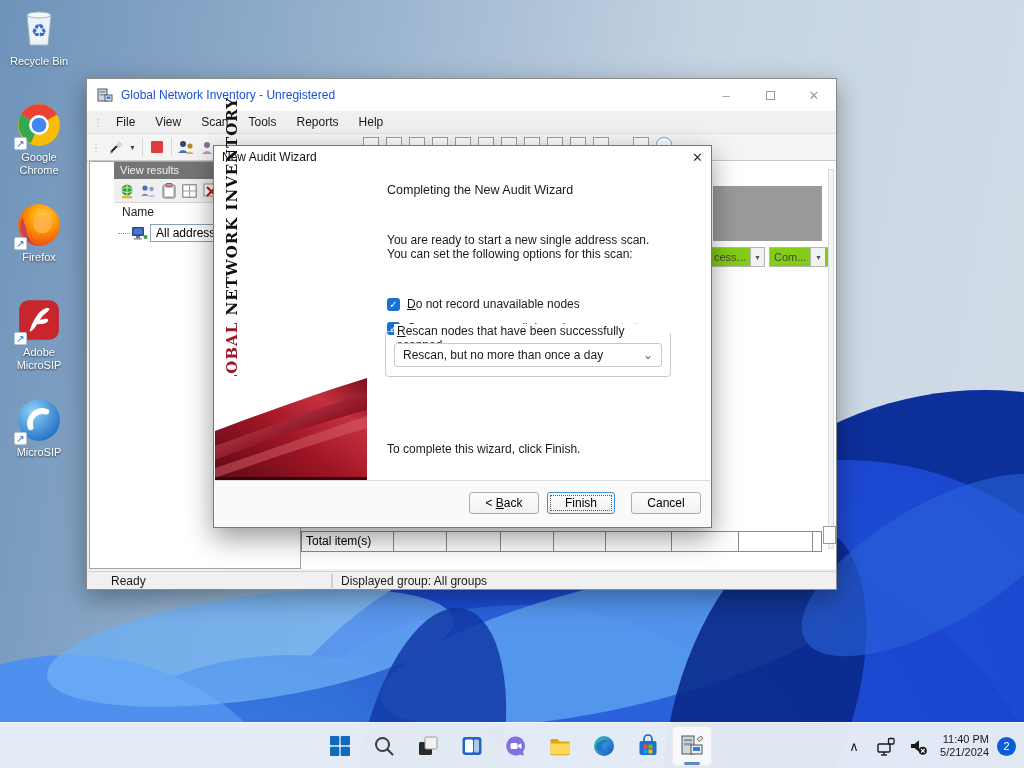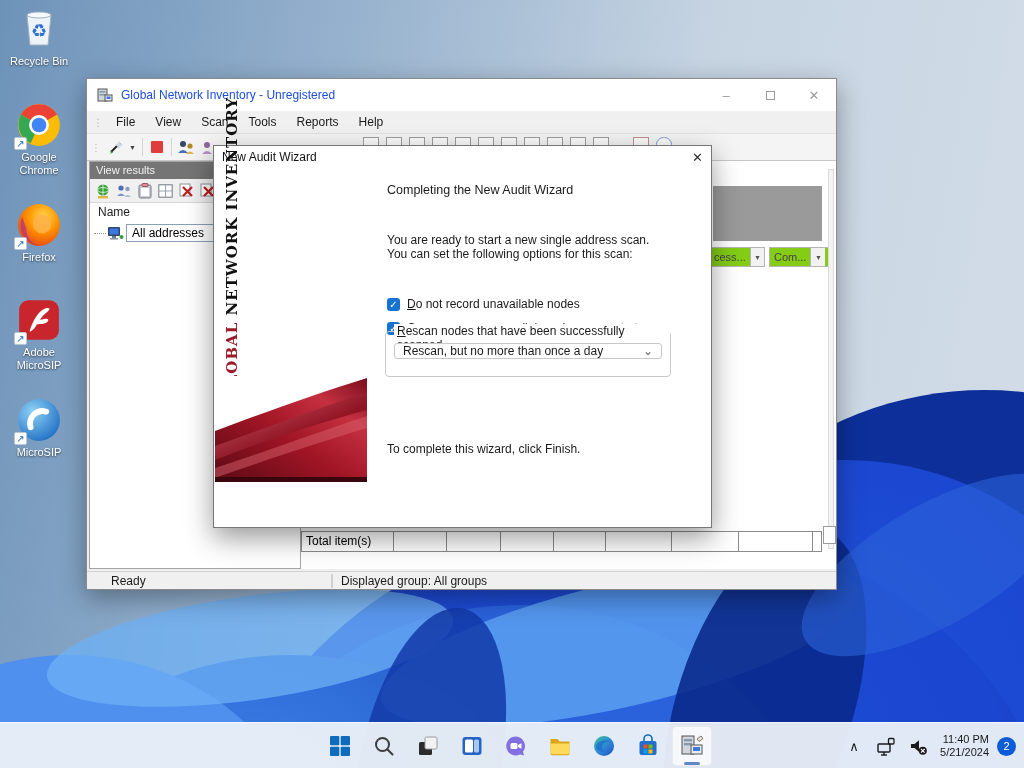--- a/index.html
+++ b/index.html
@@ -35,21 +35,21 @@
     display:flex; align-items:center; padding-left:4px; position:relative; }
   .toolbar .grip2 { color:#c0c0c0; font-size:10px; letter-spacing:-1px; margin-right:4px; }
   .tbtn { width:22px; height:22px; display:flex; align-items:center; justify-content:center; }
   .tbtn.narrow { width:13px; }
   .tsep { width:1px; height:18px; background:#d5d5d5; margin:0 3px; }
   .ghost-ico { width:16px; height:15px; border:1px solid #9d9d9d; background:#fbfbfb; margin-right:7px; flex:none; }
   .ghost-row { display:flex; position:absolute; left:276px; top:3px; }
 
   
   #left-panel { position:absolute; left:2px; top:82px; width:212px; height:408px; background:#fff;
-    border:1px solid #a5a5a5; }
+    border:1px solid #a5a5a5;padding-left:24px; }
   .vr-caption { height:17px; background:#757575; color:#f2f2f2; font-size:11px; padding:2px 6px; }
   .vr-tools { height:24px; background:#f0f0f0; border-bottom:1px solid #d8d8d8; display:flex; align-items:center; padding-left:2px; }
   .vr-tools .tbtn { width:21px; height:21px; }
   .name-hdr { height:18px; font-size:12px; color:#222; padding:2px 0 0 8px; }
   .tree-row { display:flex; align-items:center; margin-top:3px; }
   .tree-dots { width:12px; border-top:1px dotted #9a9a9a; margin-left:4px; }
   .tree-label { border:1px solid #8aa0b8; background:#fff; font-size:12px; padding:1px 5px; margin-left:2px; min-width:96px; }
 
   
   #right-content { position:absolute; left:214px; top:82px; width:535px; height:408px; background:#fff; }
@@ -88,21 +88,21 @@
   .swoosh { position:absolute; left:0; bottom:0; }
   .wiz-body { position:absolute; left:153px; top:23px; right:1px; height:313px; font-size:12px; color:#1a1a1a; }
   .wiz-h { position:absolute; left:20px; top:14px; font-size:12.5px; }
   .wiz-p1 { position:absolute; left:20px; top:64px; line-height:14px; }
   .chk-row { position:absolute; left:20px; display:flex; align-items:center; }
   .chk { width:13px; height:13px; border-radius:3px; background:#1673d2; color:#fff; font-size:10px;
     display:flex; align-items:center; justify-content:center; margin-right:7px; }
   .u { text-decoration:underline; }
   .grp { position:absolute; left:18px; top:162px; width:286px; height:46px; border:1px solid #c9c9c9; border-radius:4px; }
   .grp-lab { position:absolute; left:8px; top:-8px; background:#fff; padding:0 3px; }
-  .wiz-select { position:absolute; left:8px; top:11px; width:268px; height:16px; border:1px solid #c9c9c9;
+  .wiz-select { position:absolute; left:8px; top:11px; width:268px; height:24px; border:1px solid #c9c9c9;
     border-radius:3px; display:flex; align-items:center; padding:0 8px; background:#fff; }
   .wiz-select .chev { margin-left:auto; color:#666; font-size:12px; }
   .wiz-note { position:absolute; left:20px; top:273px; }
   .wiz-btnbar { position:absolute; left:1px; right:1px; bottom:1px; height:46px; background:#fafafa; border-top:1px solid #dcdcdc; }
   .wbtn { position:absolute; top:11px; height:22px; width:70px; background:linear-gradient(#fdfdfd,#f1f1f1);
     border:1px solid #adadad; border-radius:3px; font-size:12px; display:flex; align-items:center; justify-content:center; }
   .wbtn.focus { border:1px solid #3f8fd6; outline:1px dotted #555; outline-offset:-4px; width:68px; }
 
   
   #taskbar { position:absolute; left:0; bottom:0; width:1024px; height:46px;
@@ -449,20 +449,27 @@
         <span class="grp-lab"><span class="u">R</span><span>escan nodes that have been successfully scanned</span></span>
         <div class="wiz-select">
           <span>Rescan, but no more than once a day</span>
           <span class="chev">⌄</span>
         </div>
       </div>
 
       <div class="wiz-note">To complete this wizard, click Finish.</div>
     </div>
 
+    <div class="wiz-btnbar">
+      <div class="wbtn" style="left:254px;">
+        <span><span>&lt; </span><span class="u">B</span><span>ack</span></span>
+      </div>
+      <div class="wbtn focus" style="left:332px;">Finish</div>
+      <div class="wbtn" style="left:416px;">Cancel</div>
+    </div>
   </div>
 
   <div id="taskbar">
     <div class="tb-center">
       <span class="tb-ico">
         <svg width="24" height="24" viewBox="0 0 24 24">
           <rect x="2" y="2" width="9.3" height="9.3" rx="1" fill="#0f6cbd"></rect>
             <rect x="12.7" y="2" width="9.3" height="9.3" rx="1" fill="#0f6cbd"></rect>
           <rect x="2" y="12.7" width="9.3" height="9.3" rx="1" fill="#0f6cbd"></rect>
             <rect x="12.7" y="12.7" width="9.3" height="9.3" rx="1" fill="#0f6cbd"></rect>

